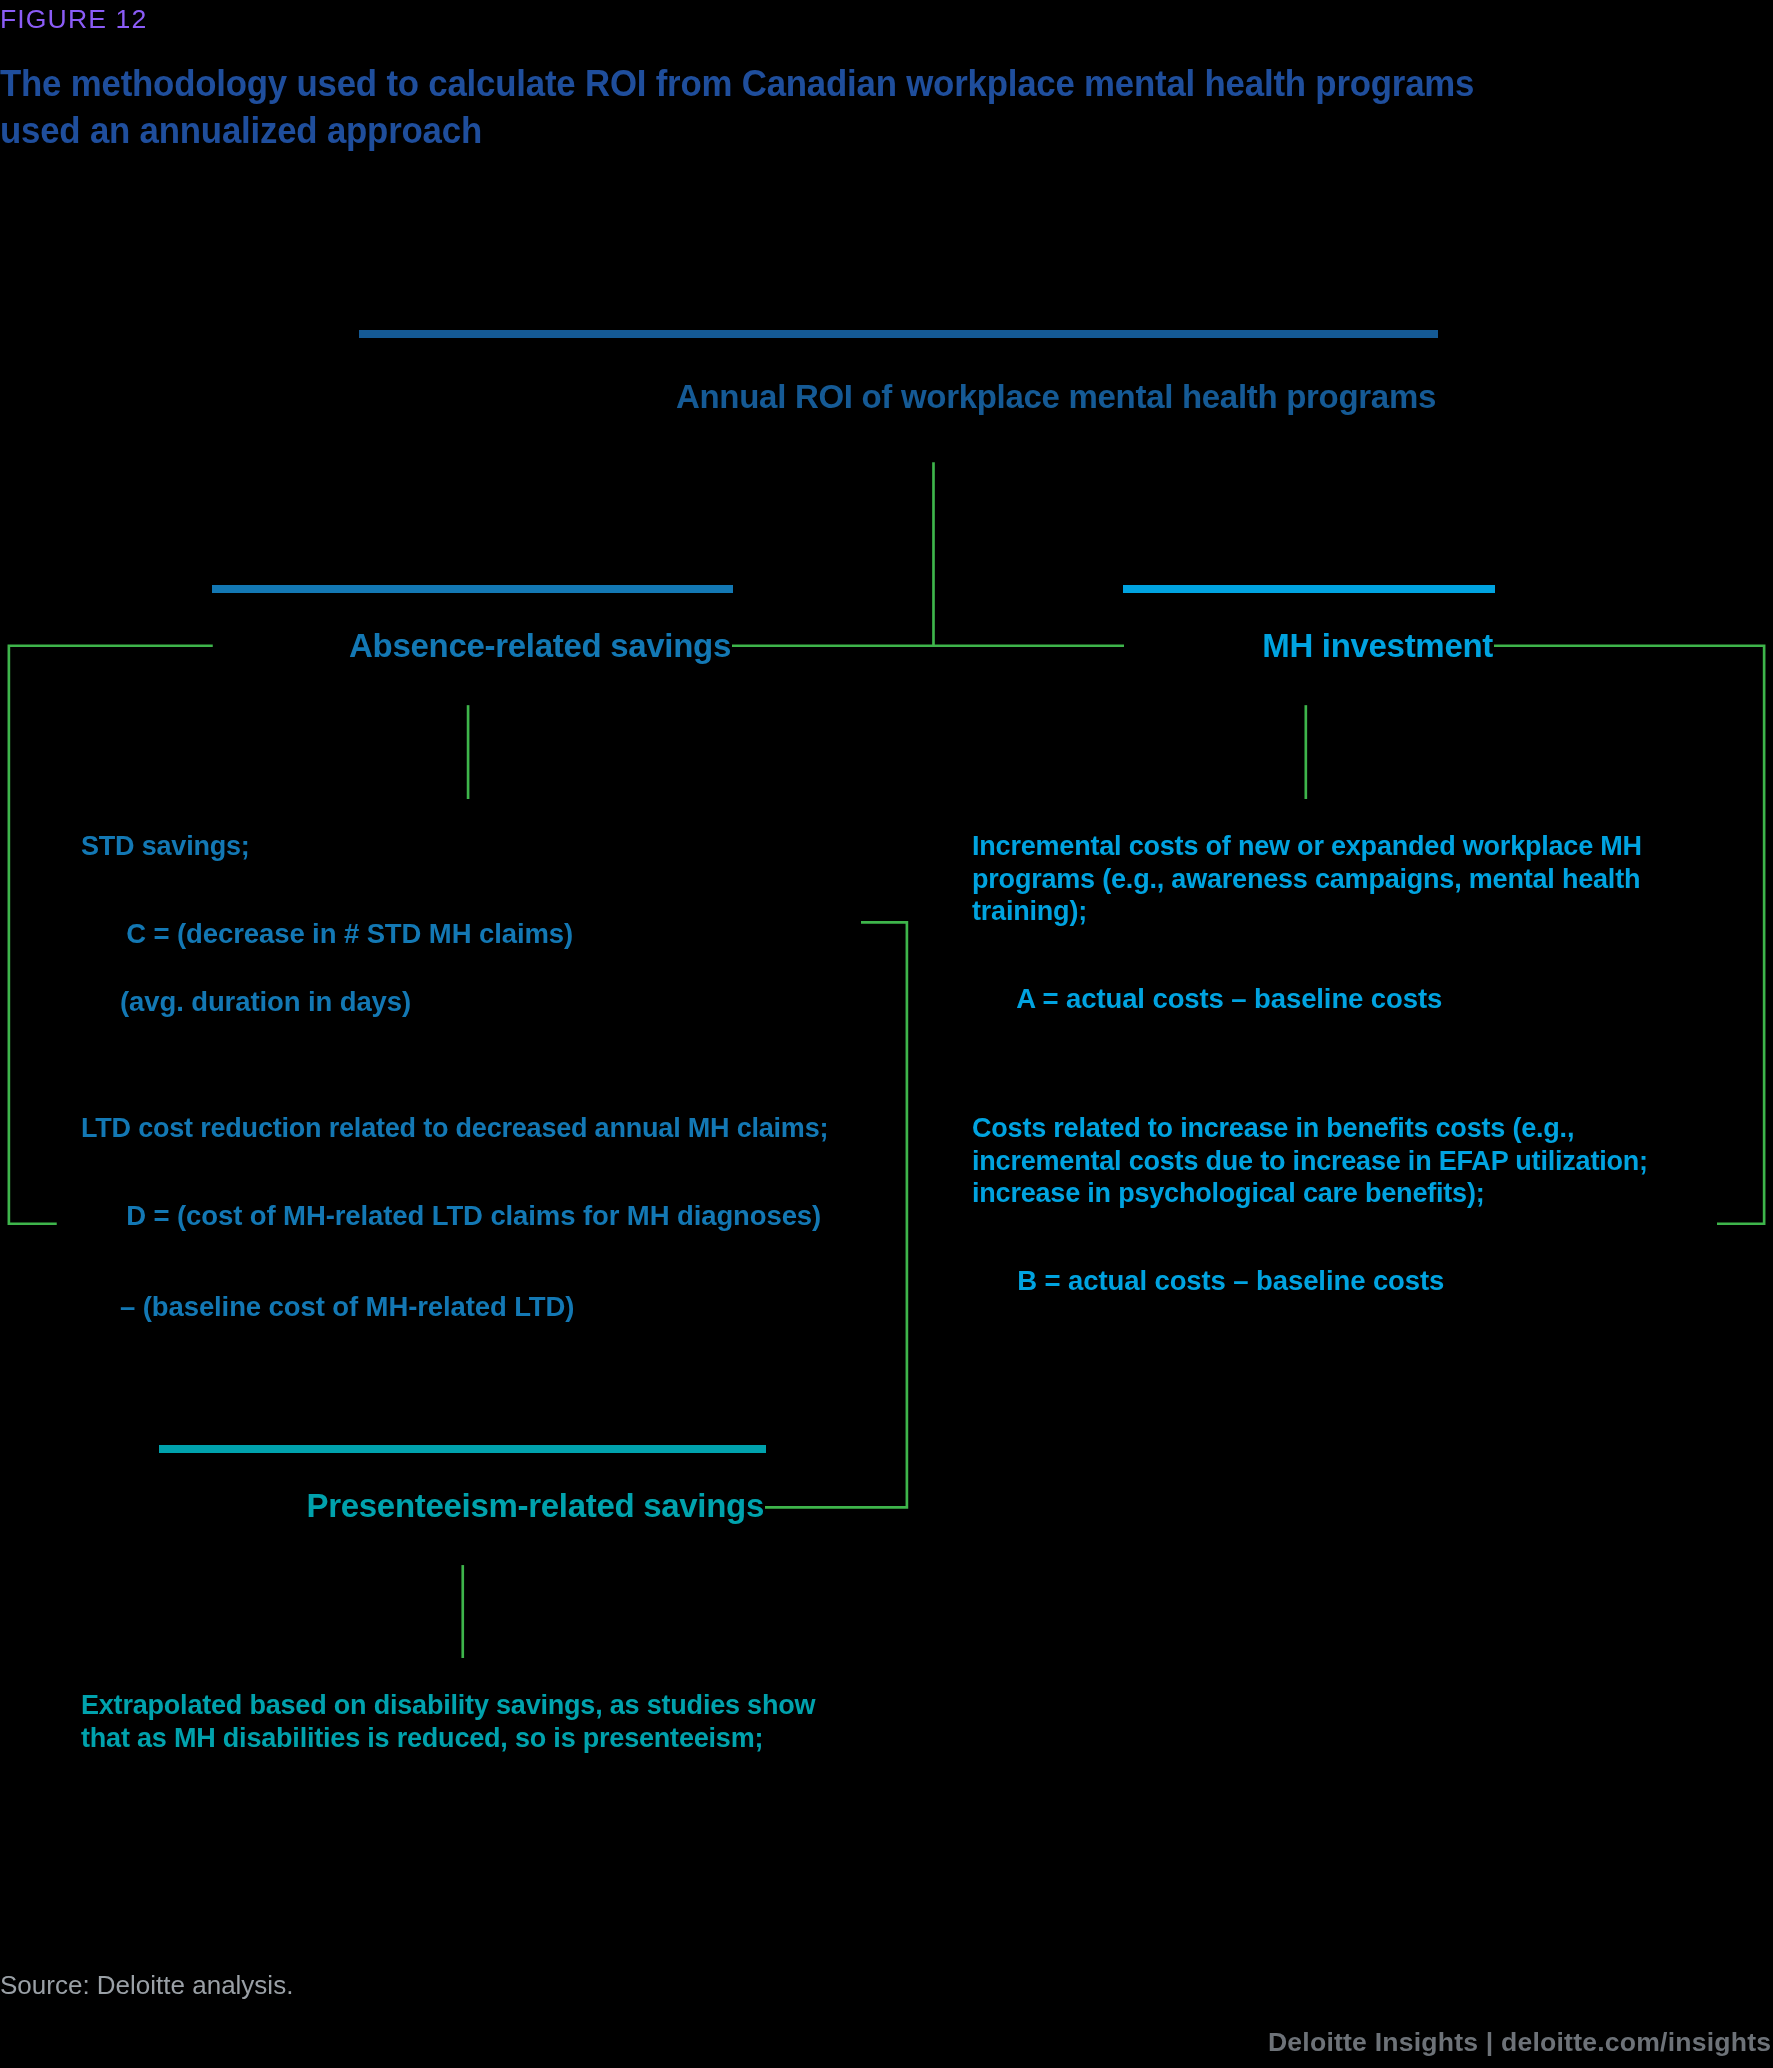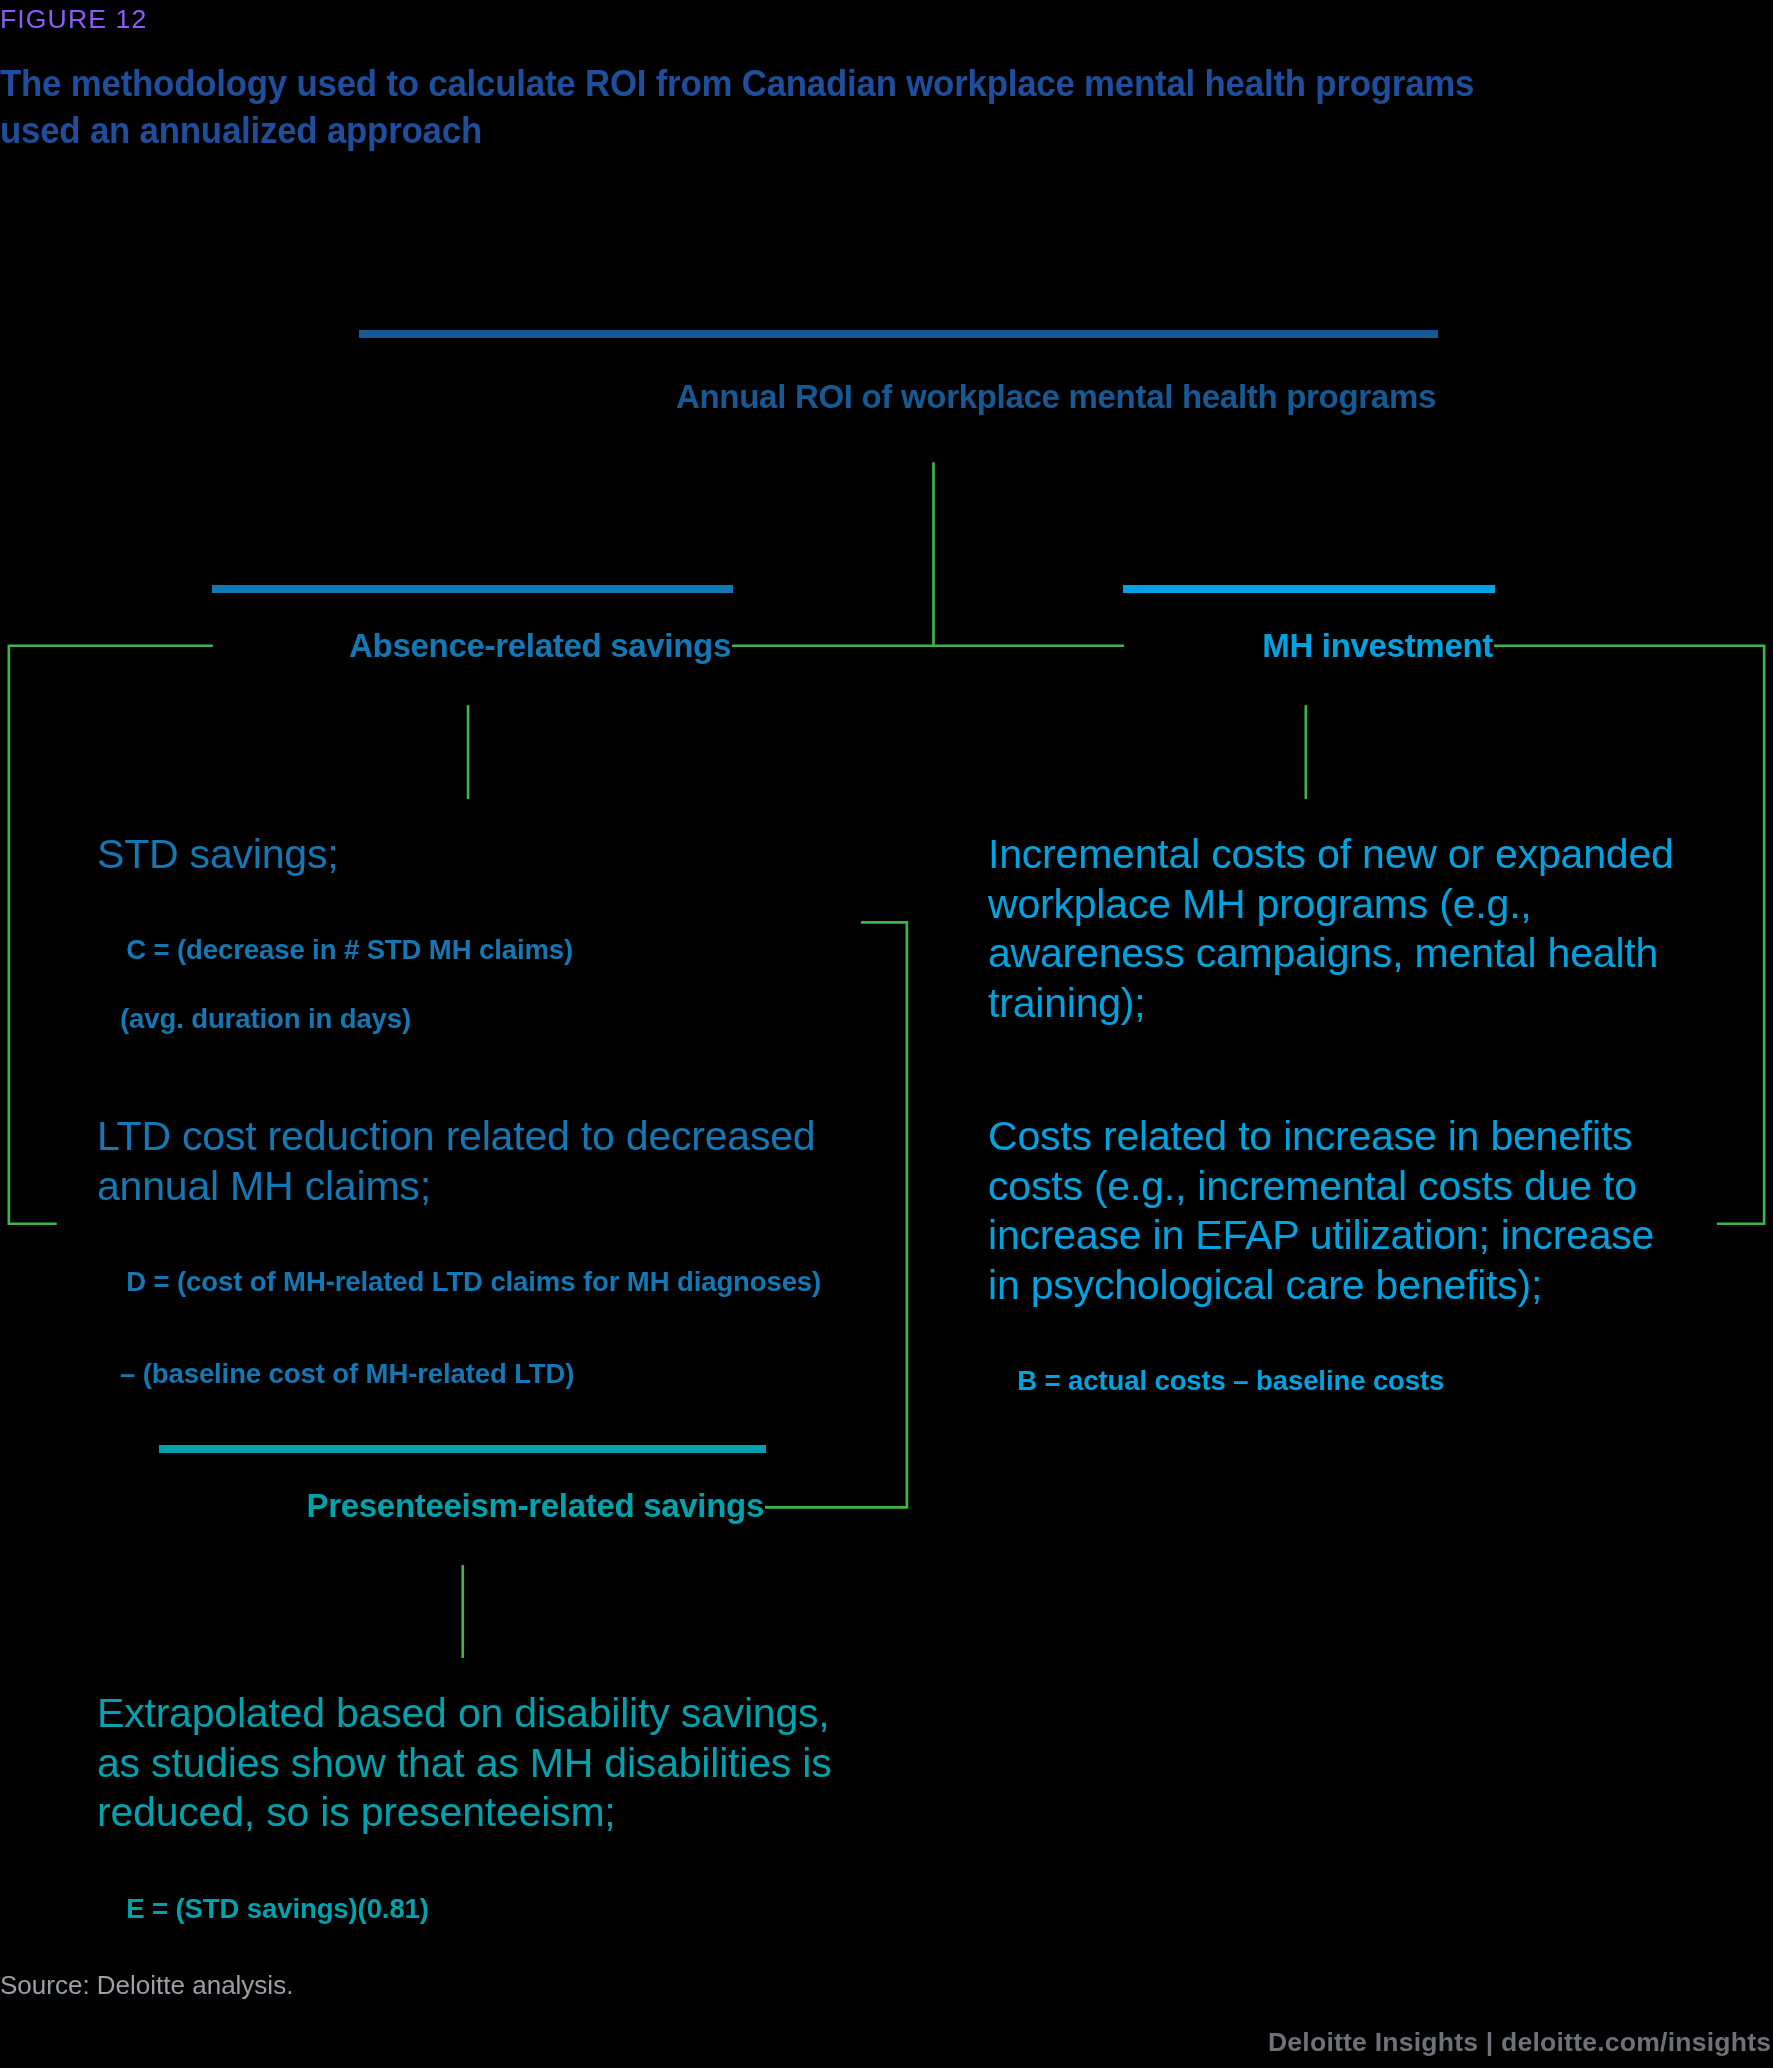--- a/index.html
+++ b/index.html
@@ -35,23 +35,22 @@
   .node.hdr .cap{
     position:absolute;left:-1.8px;right:-1.8px;top:-1.8px;height:8px;
   }
   .node.hdr .title{
     text-align:right;font-weight:700;font-size:33px;letter-spacing:-0.3px;
     font-family:"Liberation Sans Narrow","Liberation Sans", sans-serif;
   }
   
   .node.detail{border:1.8px solid;padding:30px 26.6px 26.6px 23px;}
   .node.detail .lead{
-    font-size:41px;line-height:1.21;font-weight:400;letter-spacing:-0.2px;
+    font-size:27px;line-height:1.21;font-weight:700;letter-spacing:-0.2px;
     font-family:"Liberation Sans Narrow","Liberation Sans", sans-serif;
-    margin-left:16px;
   }
   .node.detail .formula{
     margin-top:19.5px;
     font-size:27.5px;line-height:1.25;font-weight:700;letter-spacing:-0.1px;
     font-family:"Liberation Sans Narrow","Liberation Sans", sans-serif;
     white-space:pre;
   }
   .node.detail .formula .ind1{display:block;padding-left:39px;}
   .node.detail .formula .ind2{display:block;padding-left:39px;margin-top:23px;}
 
@@ -168,22 +167,19 @@
 
   <div class="node detail c-cyan" style="left:948px;top:1081px;width:769px;height:282px;">
     <div class="lead">Costs related to increase in benefits costs (e.g., incremental costs due to increase in EFAP utilization; increase in psychological care benefits);</div>
     <div class="formula">
       <span>B = actual costs – baseline costs</span>
     </div>
   </div>
 
   <div class="node detail c-teal" style="left:57px;top:1658px;width:804px;height:244px;">
     <div class="lead">Extrapolated based on disability savings, as studies show that as MH disabilities is reduced, so is presenteeism;</div>
-    <div class="formula">
-      <span>E = (STD savings)(0.81)</span>
-    </div>
   </div>
 
 </div>
 
 <div id="source-note">Source: Deloitte analysis.</div>
 <div id="brand-note">Deloitte Insights | deloitte.com/insights</div>
 
 
 </body></html>

